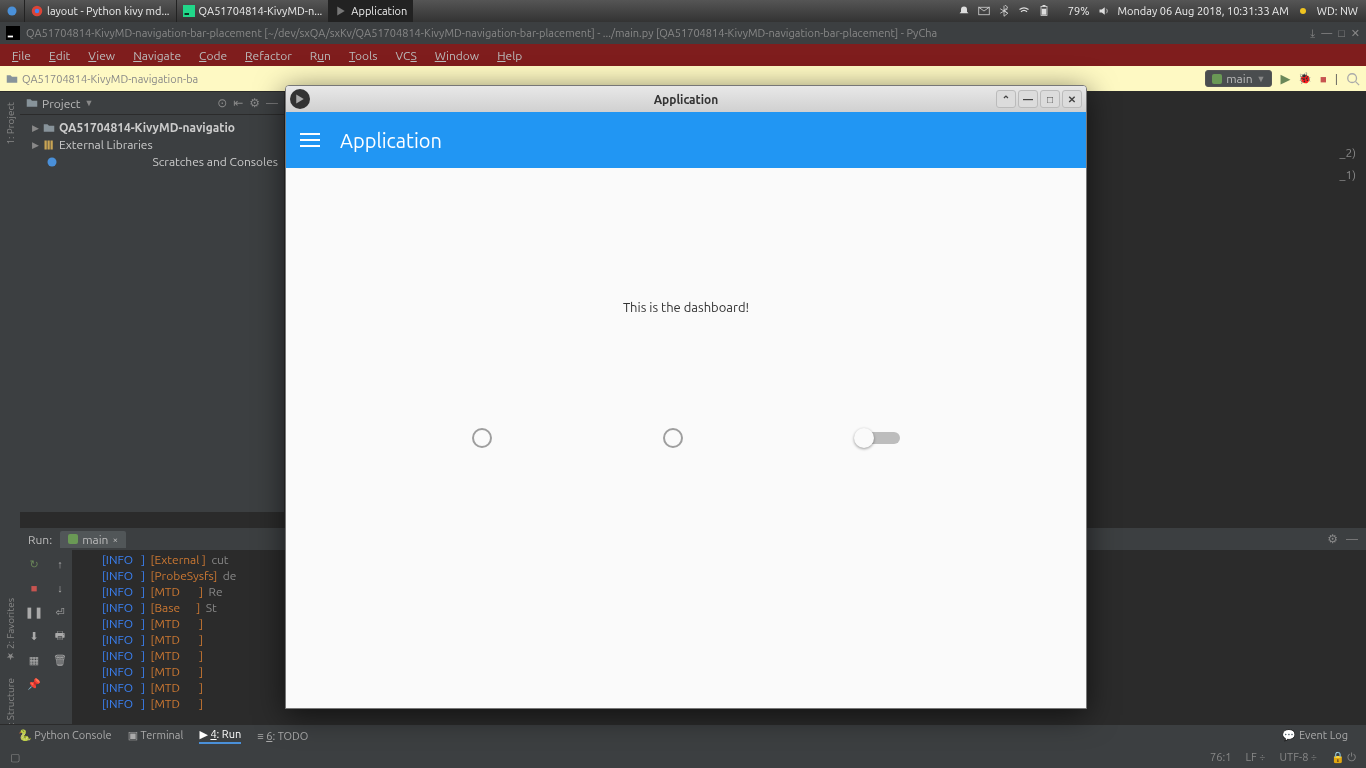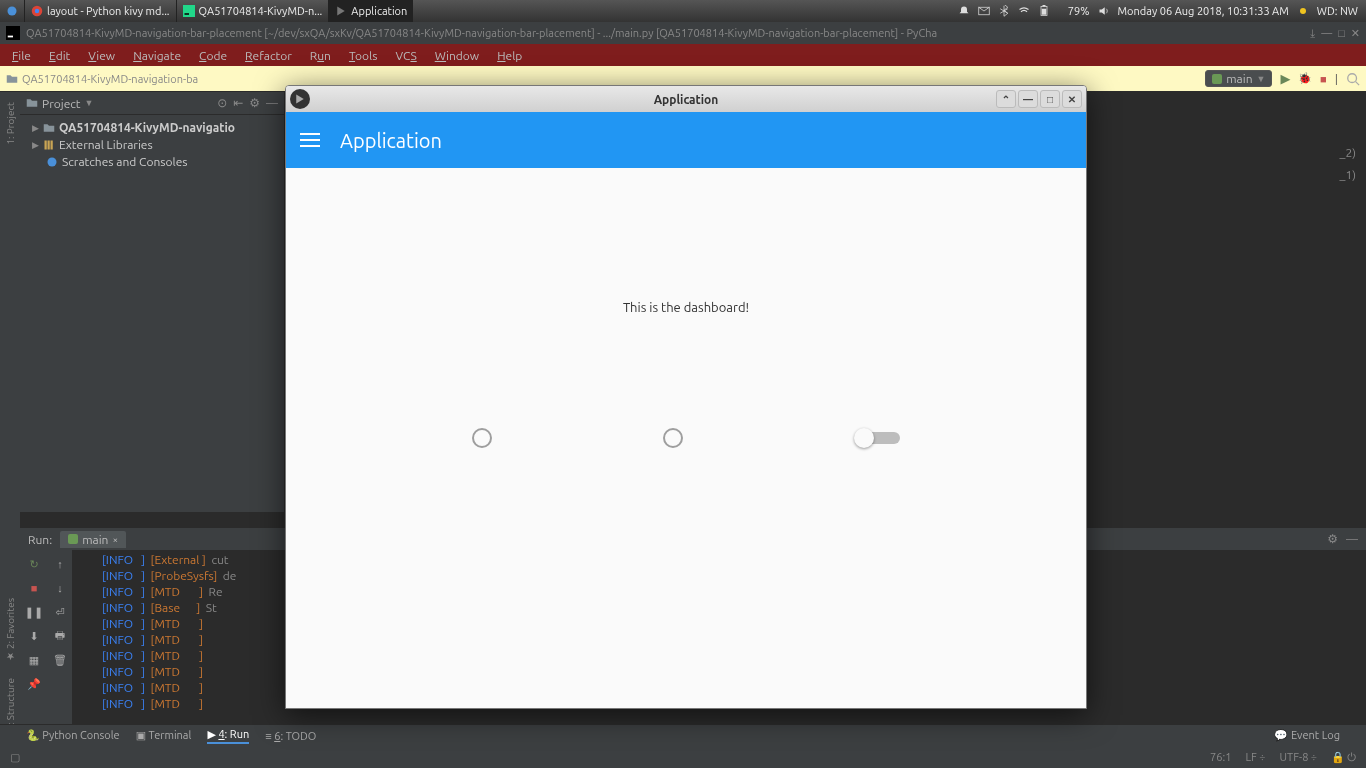--- a/index.html
+++ b/index.html
@@ -34,42 +34,42 @@
 
 .lg { position:absolute; top:92px; left:0; width:20px; bottom:24px; background:#3c3f41; display:flex; flex-direction:column; align-items:center; gap:12px; padding-top:8px; font-size:10px; color:#888; }
 .lg .vtab { writing-mode:vertical-rl; transform:rotate(180deg); padding:2px; cursor:default; }
 
 
 .project { position:absolute; top:92px; left:20px; width:265px; height:420px; background:#3c3f41; border-right:1px solid #2b2b2b; }
 .project .hdr { display:flex; align-items:center; gap:4px; padding:4px 6px; border-bottom:1px solid #2b2b2b; font-size:12px; }
 .project .hdr .rgt { margin-left:auto; display:flex; gap:6px; color:#888; }
 .tree { padding:4px 2px; font-size:12px; color:#ccc; }
 .tree .row { display:flex; align-items:center; gap:4px; padding:2px 4px 2px 10px; white-space:nowrap; overflow:hidden; }
-.tree .ind1 { padding-left:24px; }
+.tree .ind1 { padding-left:24px;justify-content:space-between; }
 
 
 .editor { position:absolute; top:92px; left:285px; right:0; height:420px; background:#2b2b2b; }
 .editor .hint { position:absolute; right:10px; top:50px; color:#888; font-family:monospace; font-size:12px; line-height:22px; text-align:right; }
 
 
 .runwin { position:absolute; top:528px; left:20px; right:0; bottom:24px; background:#2b2b2b; }
 .runwin .tabbar { height:22px; display:flex; align-items:center; gap:8px; padding:0 8px; background:#3c3f41; font-size:12px; color:#bbb; }
 .runwin .tabbar .tab { display:flex; align-items:center; gap:4px; background:#515658; padding:2px 8px; border-radius:2px 2px 0 0; }
 .runwin .tabbar .rgt { margin-left:auto; display:flex; gap:8px; color:#888; }
 .runwin .body { display:flex; height:calc(100% - 22px); }
 .runbtns { width:28px; background:#3c3f41; display:flex; flex-direction:column; align-items:center; gap:8px; padding:6px 0; }
 .rbtn { width:16px; height:16px; display:flex; align-items:center; justify-content:center; font-size:11px; }
 .runout { flex:1; padding:2px 4px 2px 30px; font-family:"DejaVu Sans Mono",monospace; font-size:12px; line-height:16px; overflow:hidden; }
 .runout .ln { white-space:pre; }
 .runout .info { color:#3b82f6; }
 .runout .tag  { color:#cc7832; }
 .runout .msg  { color:#888; }
 
 
-.toolsbar { position:absolute; left:0; right:0; bottom:22px; height:22px; background:#3c3f41; display:flex; align-items:center; gap:16px; padding:0 26px; font-size:11px; color:#aaa; border-top:1px solid #2b2b2b; }
+.toolsbar { position:absolute; left:0; right:0; bottom:22px; height:22px; background:#3c3f41; display:flex; align-items:center; gap:16px; padding:0 18px; font-size:11px; color:#aaa; border-top:1px solid #2b2b2b; }
 .toolsbar .sel { color:#fff; border-bottom:2px solid #4a90d9; padding-bottom:1px; }
 .toolsbar .rgt { margin-left:auto; }
 .statusbar { position:absolute; left:0; right:0; bottom:0; height:22px; background:#3c3f41; display:flex; align-items:center; padding:0 10px; font-size:11px; color:#888; gap:14px; }
 .statusbar .rgt { margin-left:auto; display:flex; gap:14px; }
 
 
 .kivy { position:absolute; top:85px; left:285px; width:802px; height:624px; background:#fff; box-shadow:0 6px 30px rgba(0,0,0,.6); border-radius:4px 4px 0 0; overflow:hidden; border:1px solid #777; }
 .kivy .titlebar { height:26px; background:linear-gradient(#e8e8e8,#d0d0d0); display:flex; align-items:center; position:relative; font-size:12px; color:#333; font-weight:bold; }
 .kivy .titlebar .kico { width:20px; height:20px; border-radius:50%; background:#333; margin-left:4px; display:flex; align-items:center; justify-content:center; }
 .kivy .titlebar .kico svg { fill:#aaa; width:12px; height:12px; }

